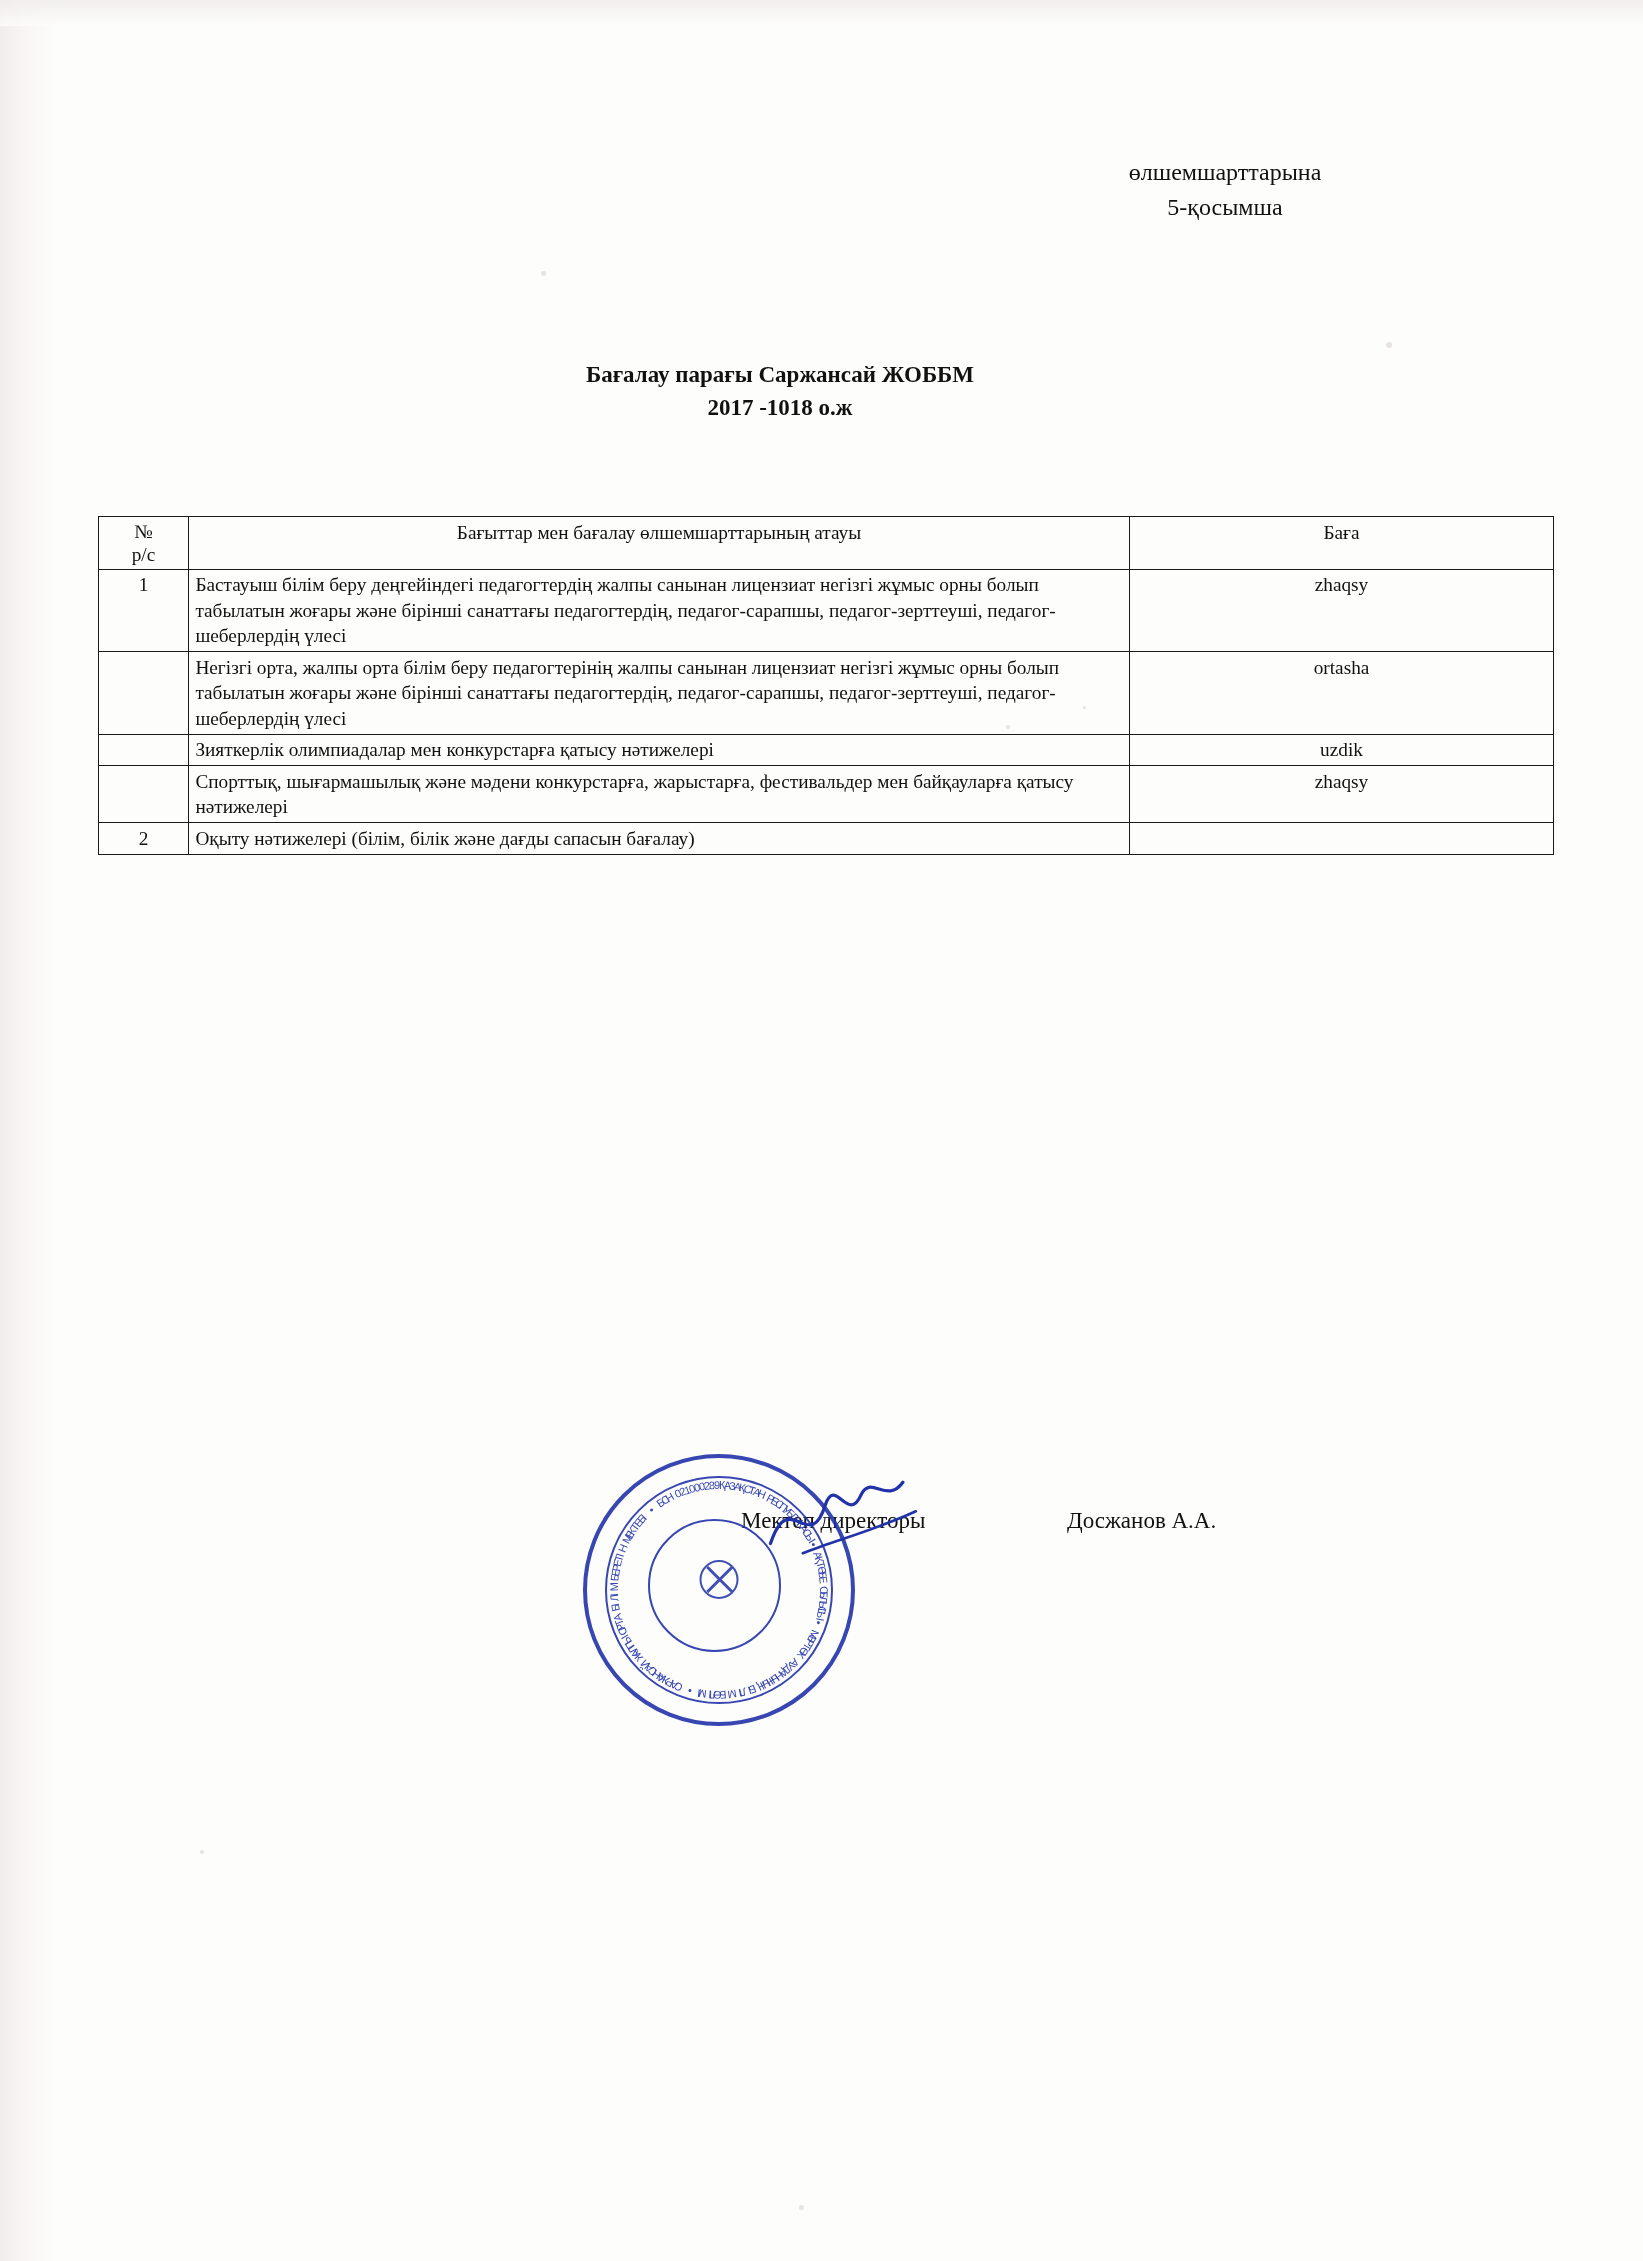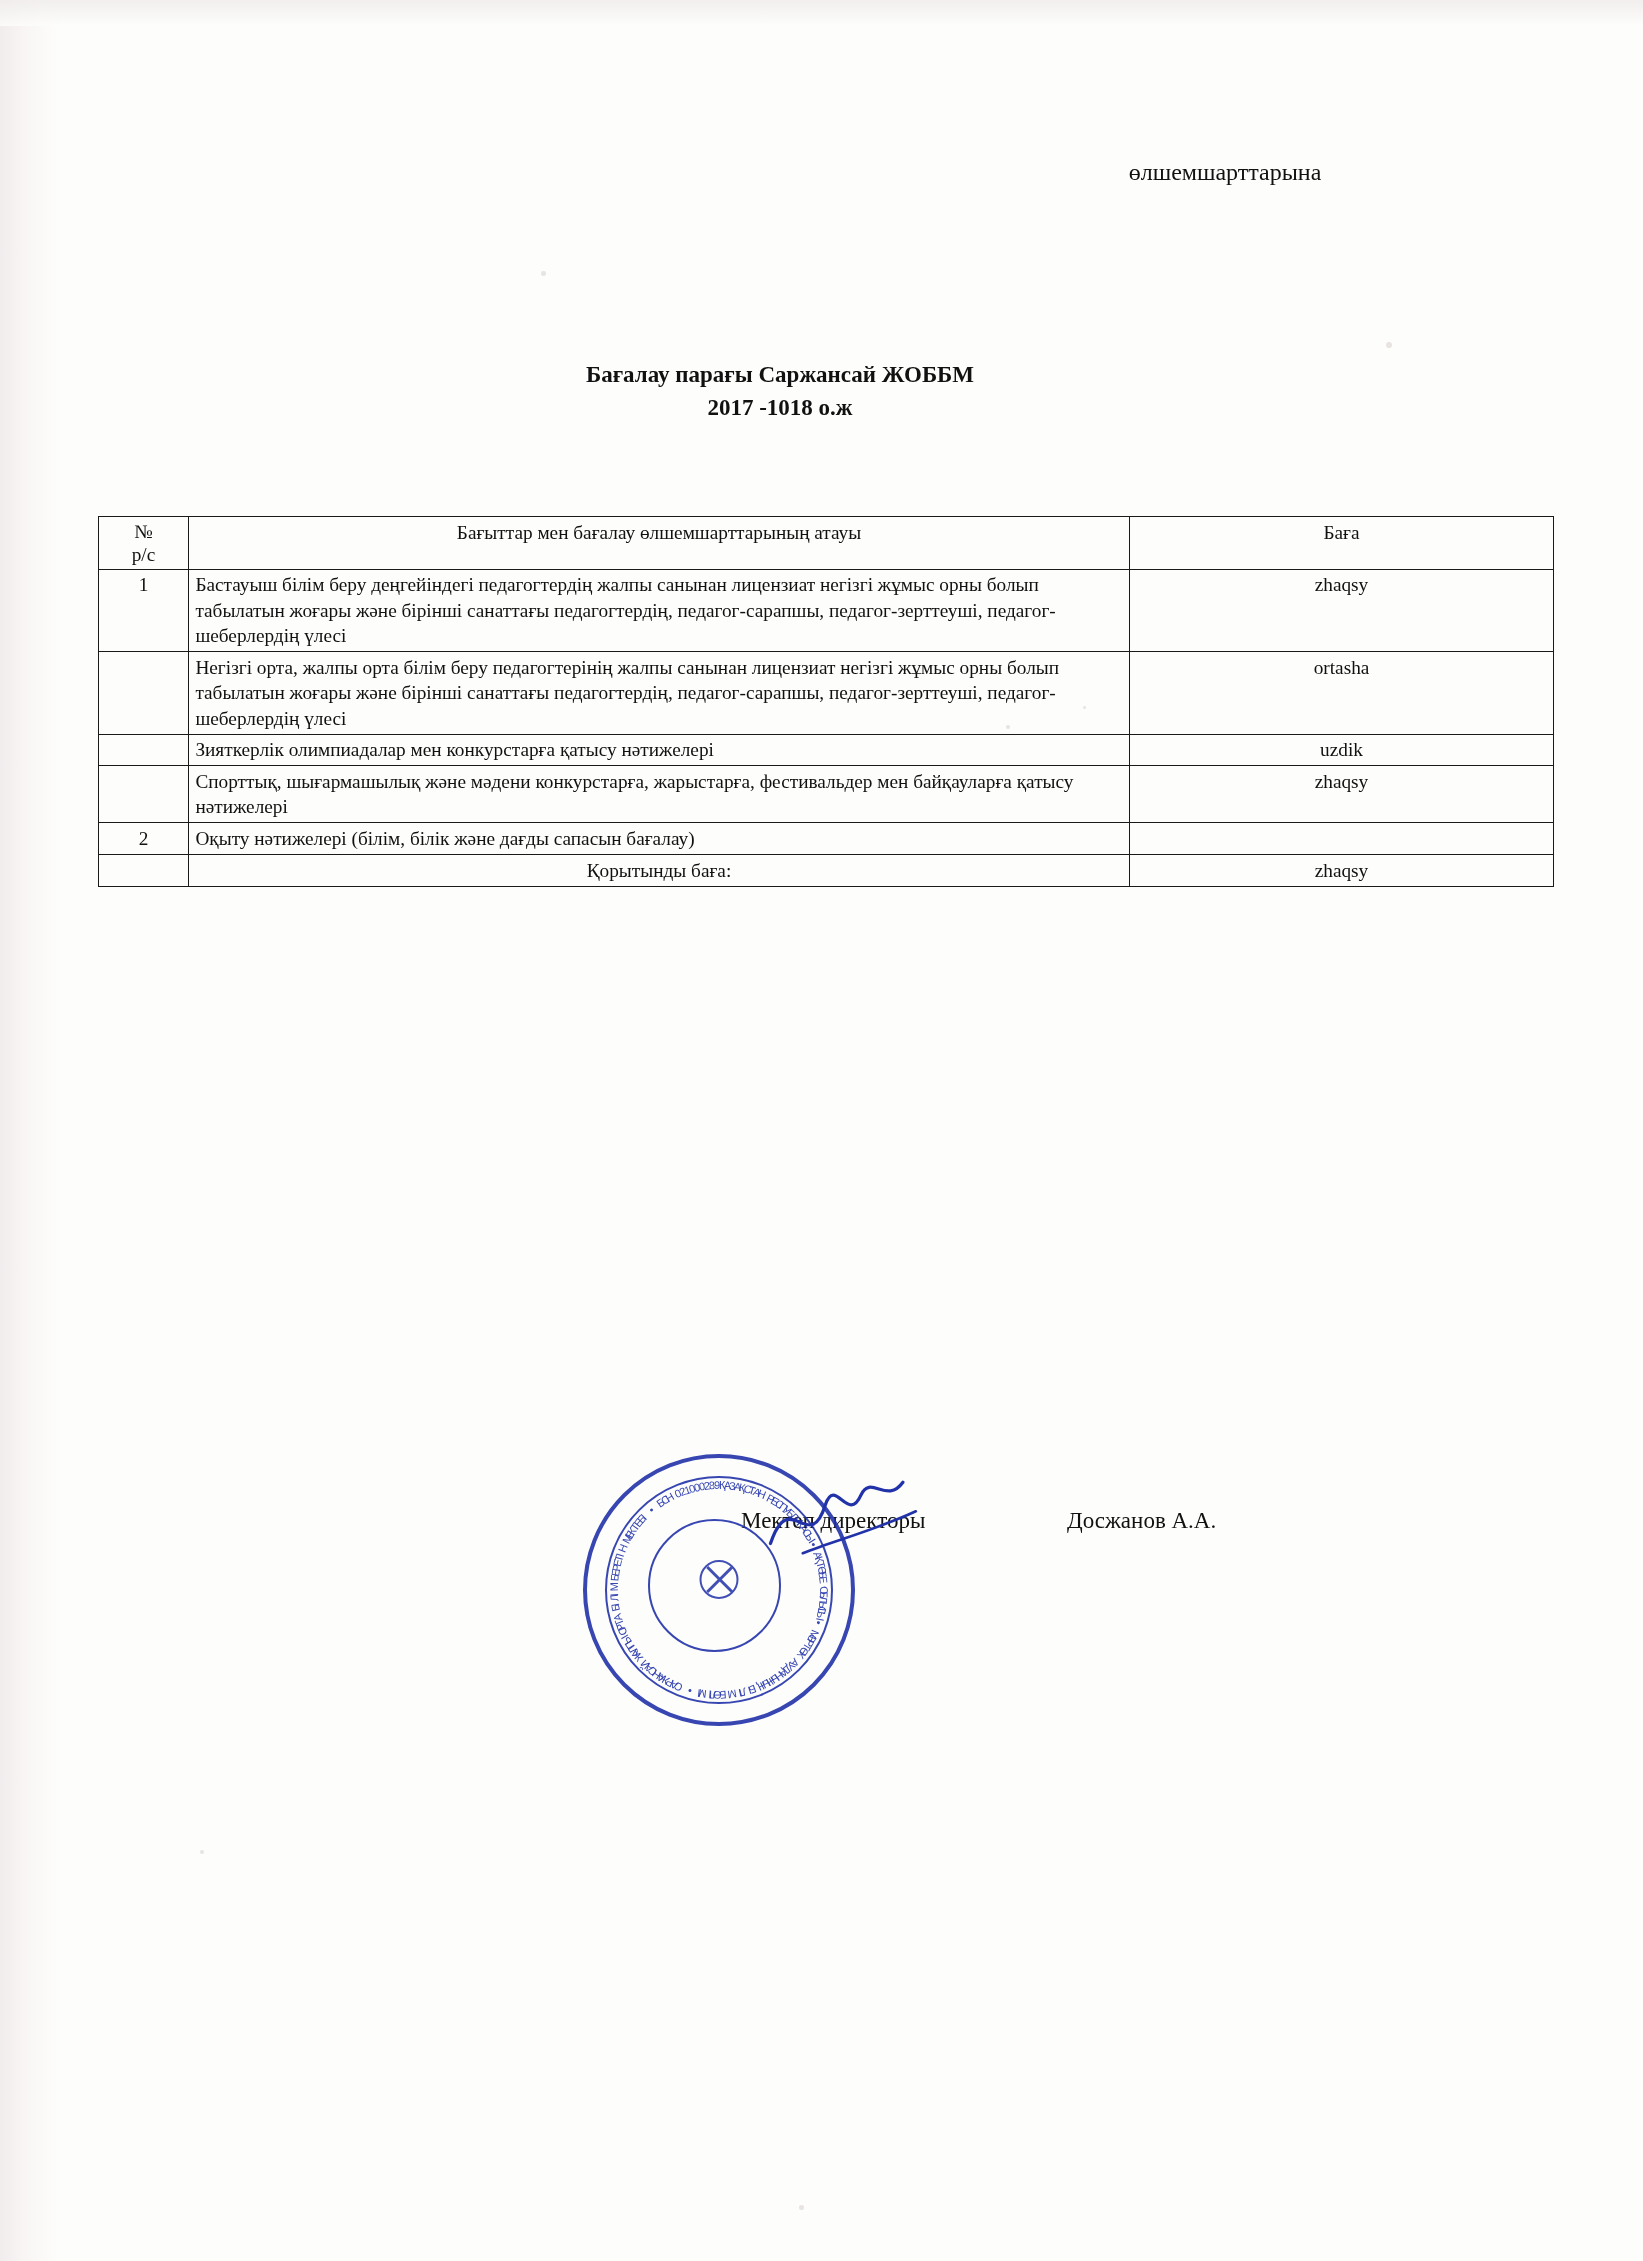--- a/index.html
+++ b/index.html
@@ -228,20 +228,21 @@
 
   <div class="speck" style="left:541px; top:271px; width:4.5px; height:4.5px;"></div>
   <div class="speck" style="left:1386px; top:342px; width:5.8px; height:5.8px;"></div>
   <div class="speck" style="left:1006px; top:725px; width:3.9px; height:3.9px;"></div>
   <div class="speck" style="left:1083px; top:706px; width:3.2px; height:3.2px;"></div>
   <div class="speck" style="left:200px; top:1850px; width:3.9px; height:3.9px;"></div>
   <div class="speck" style="left:799px; top:2205px; width:4.5px; height:4.5px;"></div>
 
   <div class="header-block">
     <div>өлшемшарттарына</div>
+    <div>5-қосымша</div>
   </div>
 
   <div class="title-block">
     <div>Бағалау парағы Саржансай ЖОББМ</div>
     <div>2017 -1018 о.ж</div>
   </div>
 
   <table class="eval">
     <colgroup>
       <col class="c-num">
@@ -282,25 +283,20 @@
         <td class="cell-grade">zhaqsy</td>
       </tr>
 
 
       <tr>
         <td class="cell-num">2</td>
         <td class="cell-desc">Оқыту нәтижелері (білім, білік және дағды сапасын бағалау)</td>
         <td class="cell-grade"></td>
       </tr>
 
-      <tr>
-        <td class="cell-num empty-num"></td>
-        <td class="total-label">Қорытынды баға:</td>
-        <td class="cell-grade">zhaqsy</td>
-      </tr>
     </tbody>
   </table>
 
   <div class="signature-row">
     <div class="sig-left">Мектеп директоры</div>
     <div class="sig-right">Досжанов А.А.</div>
   </div>
 
   <svg class="sig-scribble" viewBox="0 0 260 150">
     <path d="M10,120 C40,30 70,140 95,60 C110,15 130,90 150,45 C165,12 190,60 215,25" fill="none" stroke="#2233aa" stroke-width="5" stroke-linecap="round"></path>

